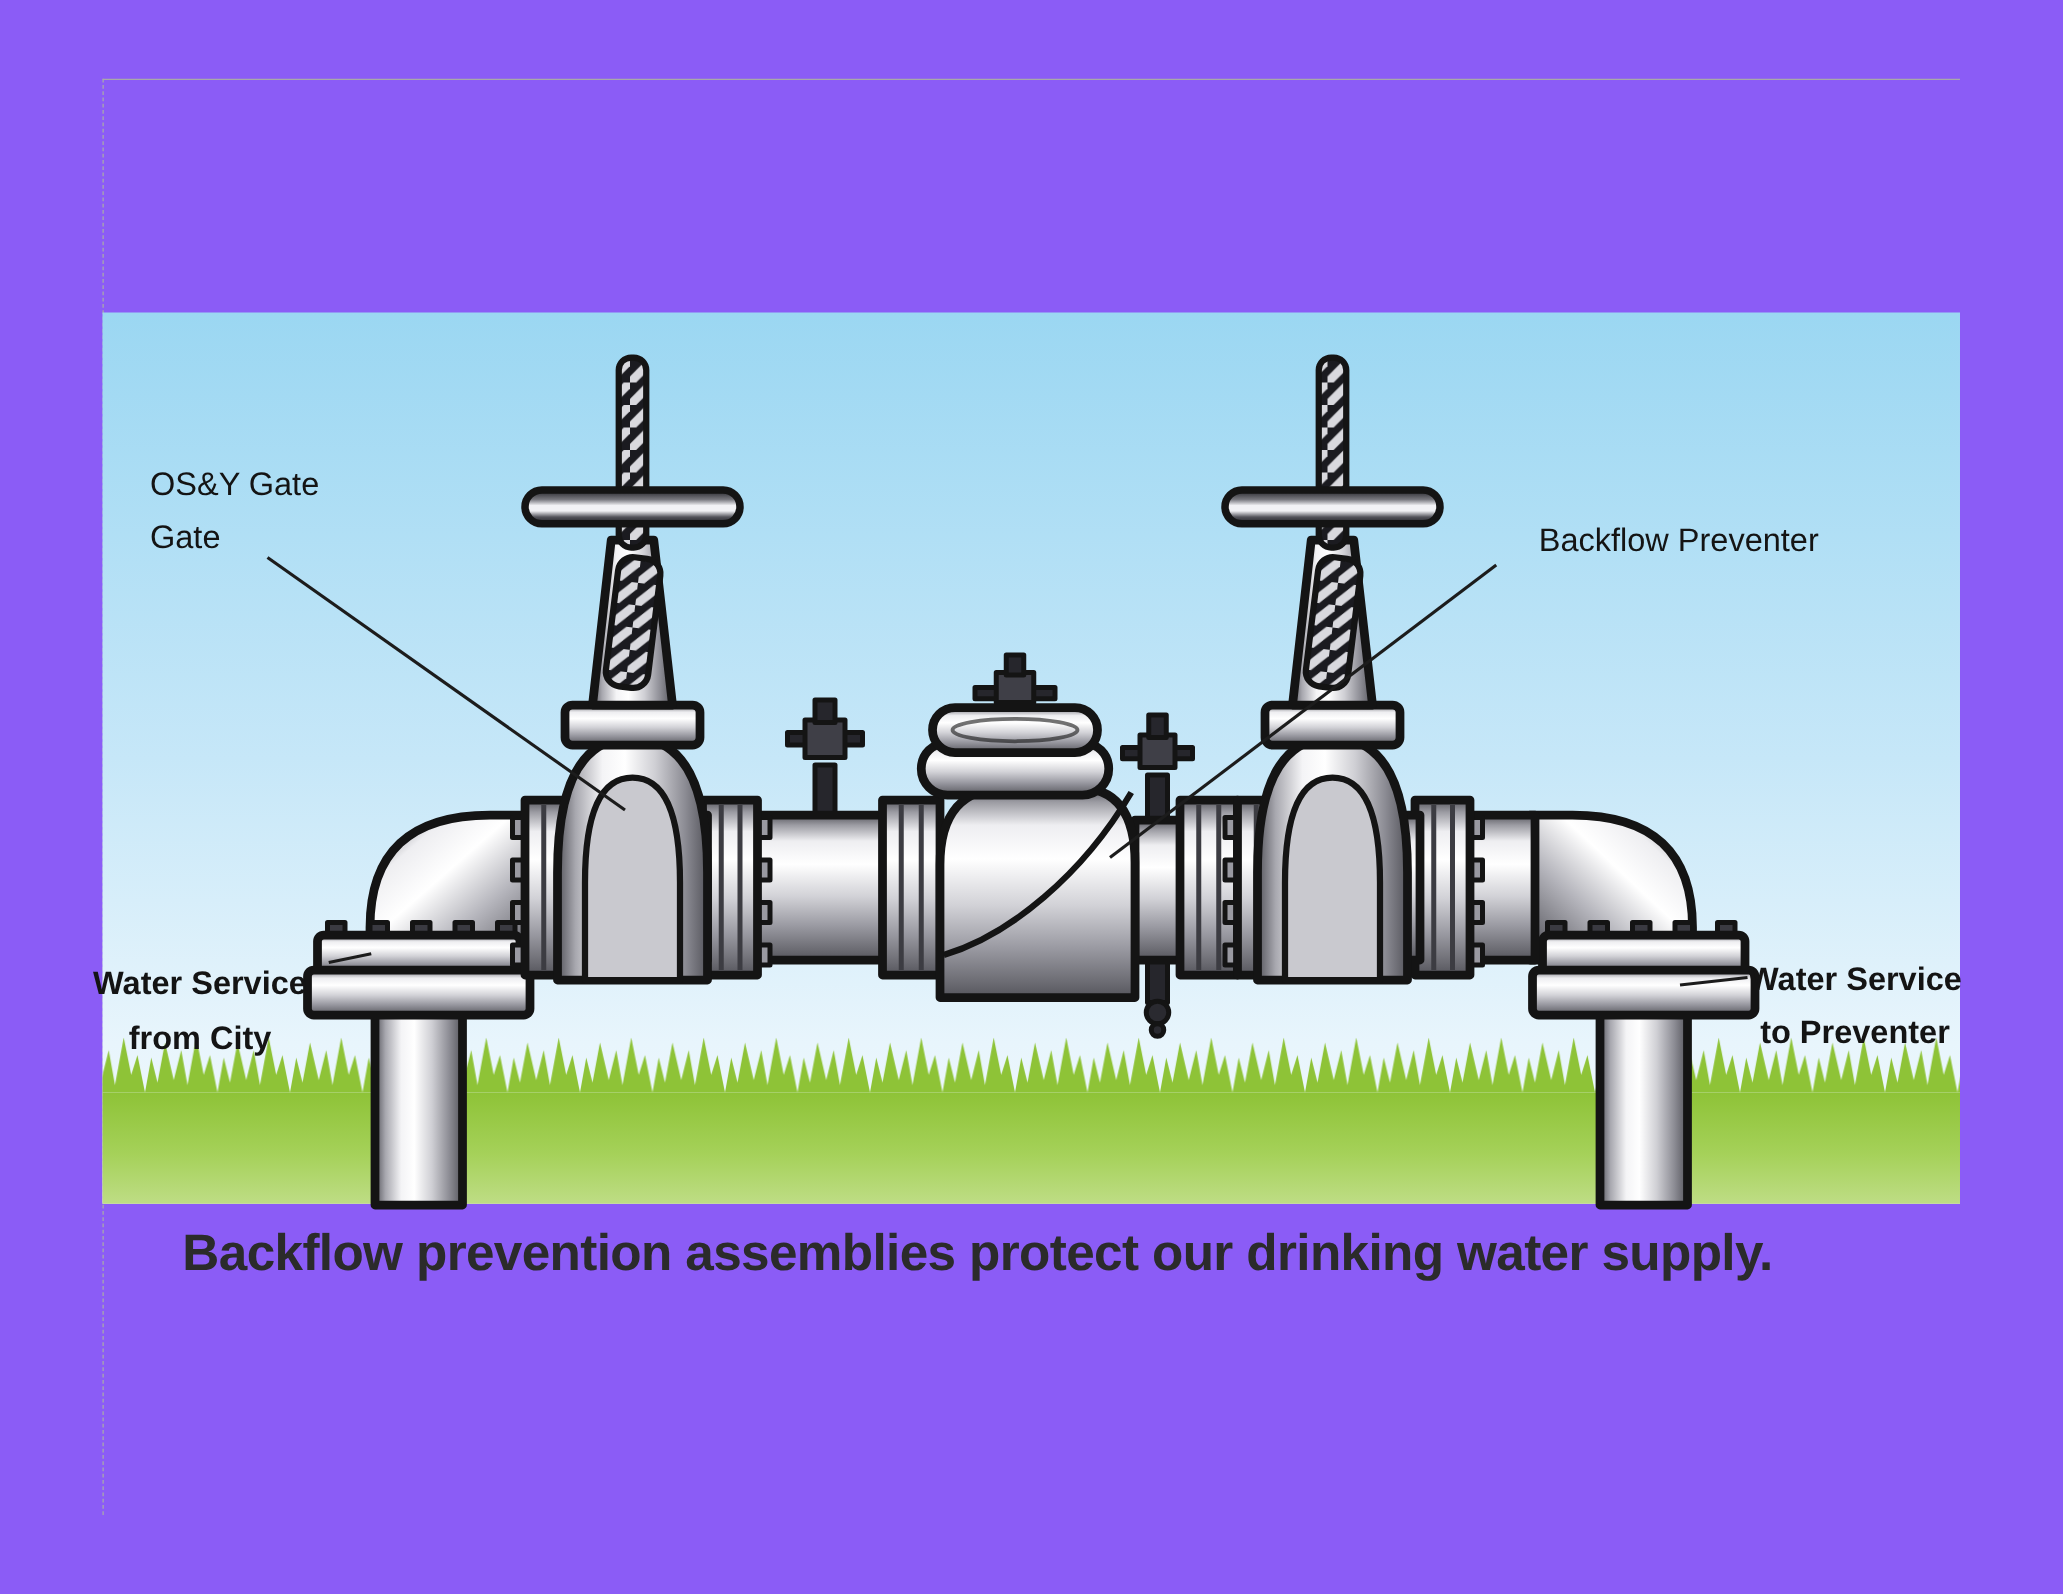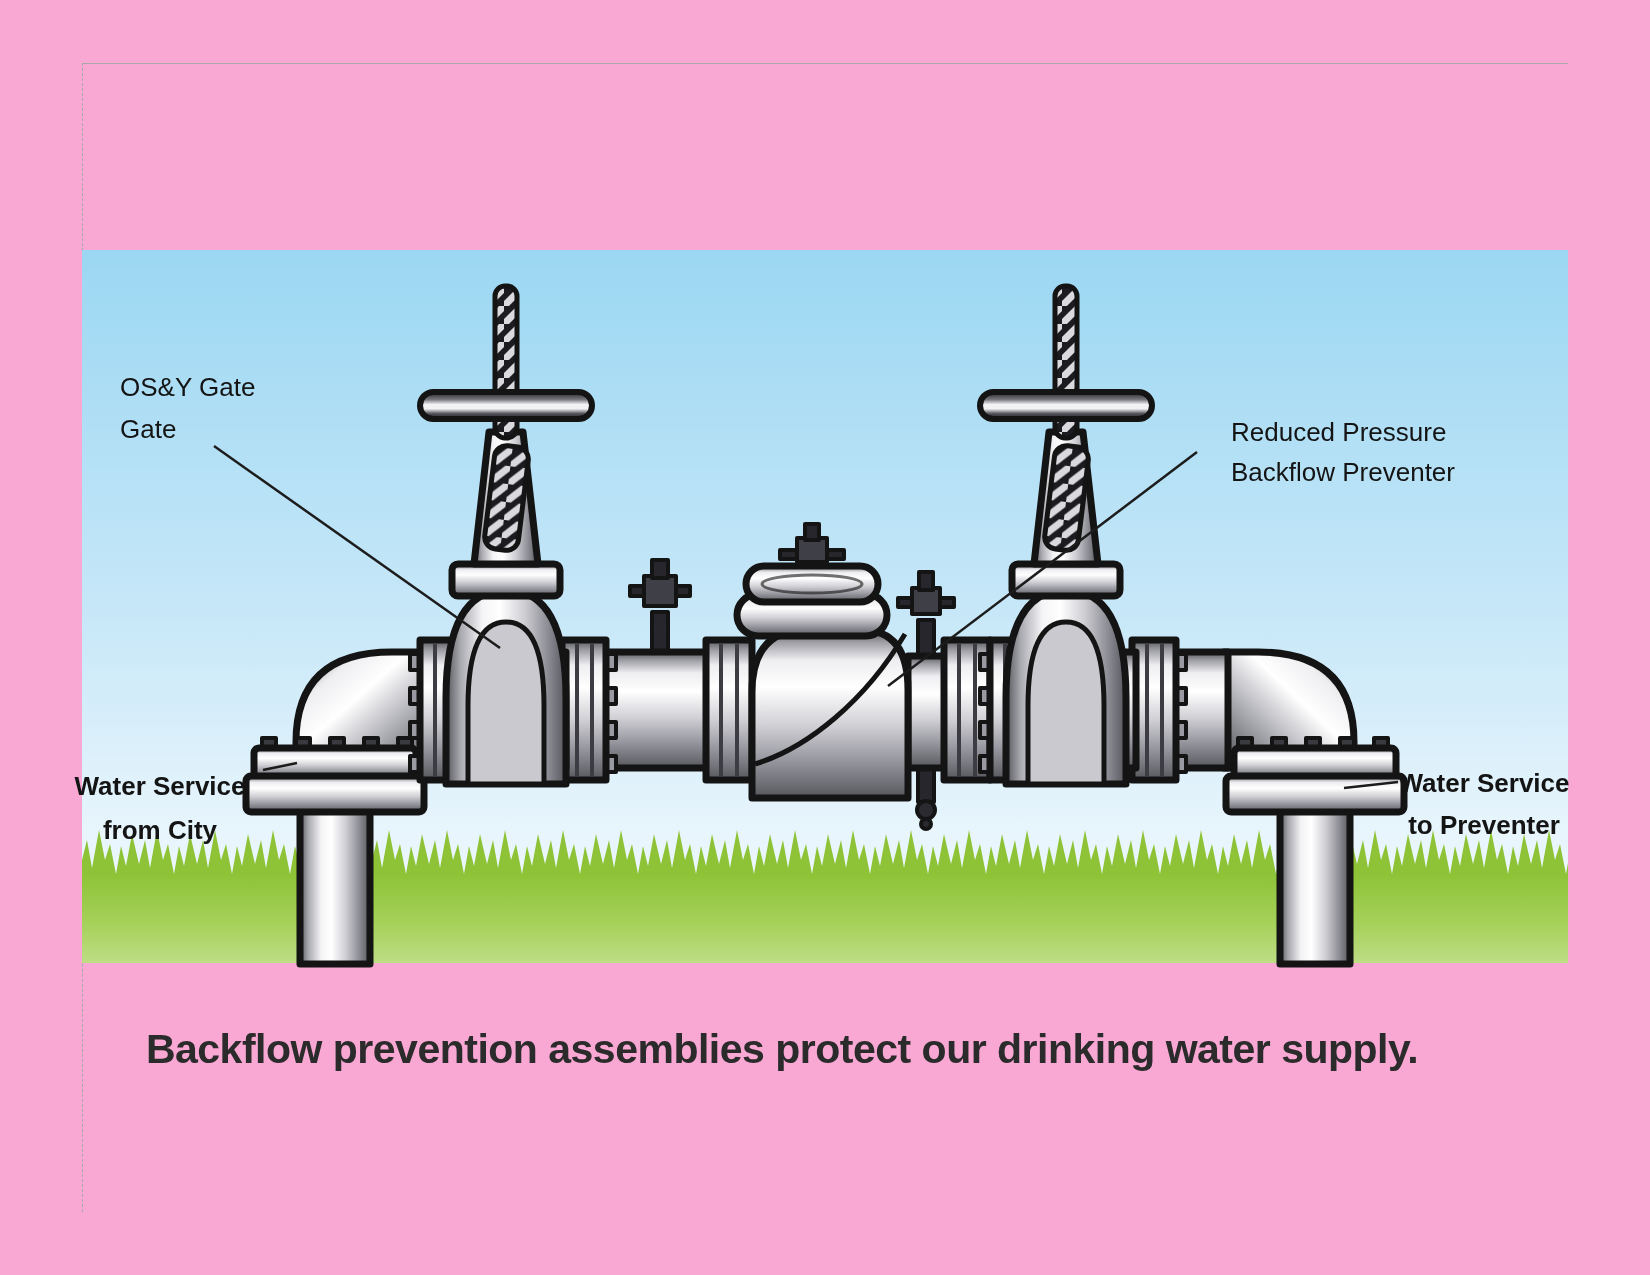--- a/index.html
+++ b/index.html
@@ -1,36 +1,36 @@
 <!DOCTYPE html>
 <html><head>
 <meta charset="utf-8">
 <style>
   html,body{margin:0;padding:0;background:#ffffff;}
   .page{
-    position:relative;width:1650px;height:1275px;background:#f9a8d4;
+    position:relative;width:1650px;height:1275px;background:#8b5cf6;
     font-family:"Liberation Sans",sans-serif;overflow:hidden;
   }
   .border-top{
     position:absolute;left:82px;top:63px;width:1486px;height:0;
     border-top:1px solid #a9a9a9;
   }
   .border-left{
     position:absolute;left:82px;top:63px;width:0;height:1149px;
     border-left:1px dashed #a9a9a9;
   }
   .scene{position:absolute;left:0;top:0;}
   .lbl{
     position:absolute;font-size:26px;color:#141414;line-height:42px;
     white-space:nowrap;
   }
   .lbl .ln{display:block;}
   .lbl.centered{text-align:center;font-weight:bold;}
   .caption{
-    position:absolute;left:82px;top:1026px;width:1400px;text-align:center;
+    position:absolute;left:82px;top:979px;width:1400px;text-align:center;
     font-size:41px;font-weight:bold;color:#2b2b2b;letter-spacing:-0.5px;
   }
 </style>
 </head>
 <body>
 
 <div class="page">
 
   <div class="border-top"></div>
   <div class="border-left"></div>
@@ -243,21 +243,20 @@
       <line x1="1344" y1="788" x2="1398" y2="782"></line>
     </g>
   </svg>
 
   <div class="lbl" style="left:120px;top:366px;">
     <span class="ln">OS&amp;Y Gate</span>
     <span class="ln">Gate</span>
   </div>
 
   <div class="lbl" style="left:1231px;top:412px;line-height:40px;">
-    <span class="ln">Reduced Pressure</span>
     <span class="ln">Backflow Preventer</span>
   </div>
 
   <div class="lbl centered" style="left:60px;top:764px;width:200px;line-height:44px;">
     <span class="ln">Water Service</span>
     <span class="ln">from City</span>
   </div>
 
   <div class="lbl centered" style="left:1384px;top:762px;width:200px;line-height:42px;">
     <span class="ln">Water Service</span>

